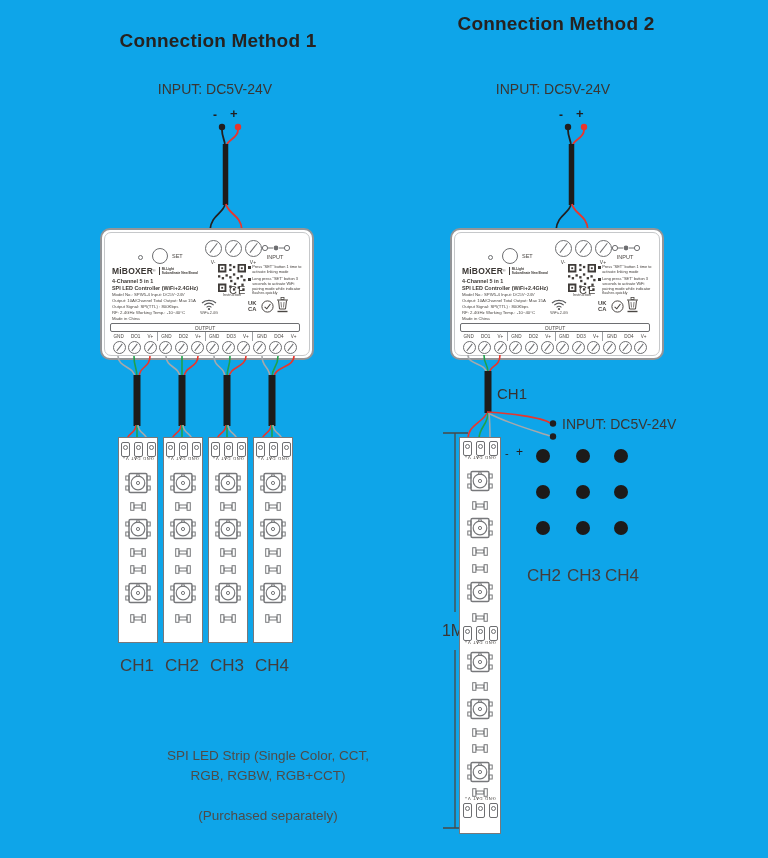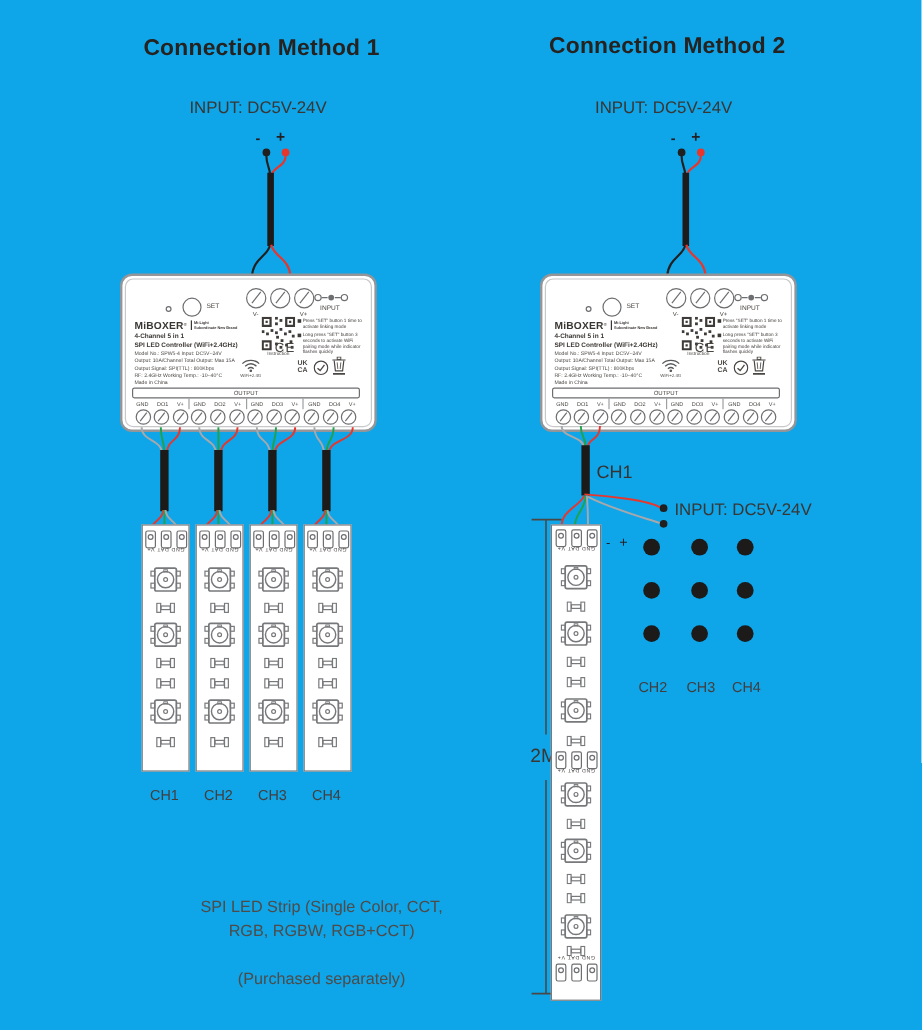--- a/index.html
+++ b/index.html
@@ -3,21 +3,21 @@
 <meta charset="utf-8">
 <style>
   html,body{margin:0;padding:0;background:#fff;}
   .page{position:relative;width:768px;height:858px;background:#0ea5e9;overflow:hidden;
         font-family:"Liberation Sans",sans-serif;color:#3d3936;}
   .abs{position:absolute;}
   .ctr{text-align:center;}
   .title{font-size:19px;font-weight:bold;color:#262220;letter-spacing:.2px;}
   .inputlbl{font-size:14px;color:#3a3633;}
   .pm{color:#231f20;font-weight:bold;}
-  .chlbl{font-size:12px;color:#443d3c;}
+  .chlbl{font-size:17px;color:#443d3c;}
   .caption{font-size:13.5px;color:#4e4b48;line-height:20px;}
   .cap3{margin-top:20px;}
   
   .dev{position:absolute;width:210px;height:128px;background:#fff;border:2px solid #939598;border-radius:10px;}
   .dev-inner{position:absolute;inset:2px;border:1px solid #c6c8ca;border-radius:7px;}
   .dev *{box-sizing:border-box;}
   .led-dot{position:absolute;left:36px;top:25px;width:5px;height:5px;border:1px solid #6d6e71;border-radius:50%;}
   .set-btn{position:absolute;left:50px;top:18px;width:16px;height:16px;border:1.6px solid #6d6e71;border-radius:50%;}
   .set-lbl{position:absolute;left:70px;top:23px;font-size:5.5px;color:#4a4643;}
   .screwL{position:absolute;top:10px;width:17px;height:17px;border:1.6px solid #6d6e71;border-radius:50%;}
@@ -67,21 +67,21 @@
   .smpm{font-size:11px;color:#231f20;}
   .len5m{font-size:16px;color:#3a3633;}
   .ch1lbl{font-size:15px;color:#383330;}
 </style>
 </head>
 <body>
 
 <div class="page">
 
   <div class="abs ctr title" style="left:68px;top:30px;width:300px;">Connection Method 1</div>
-  <div class="abs ctr title" style="left:406px;top:28px;width:300px;">Connection Method 2</div>
+  <div class="abs ctr title" style="left:406px;top:13px;width:300px;">Connection Method 2</div>
 
   <div class="abs ctr inputlbl" style="left:115px;top:81px;width:200px;">INPUT: DC5V-24V</div>
   <div class="abs ctr inputlbl" style="left:453px;top:81px;width:200px;">INPUT: DC5V-24V</div>
 
   <span class="abs pm" style="left:213px;top:108px;font-size:12px;">-</span>
   <span class="abs pm" style="left:230px;top:106px;font-size:13px;">+</span>
   <span class="abs pm" style="left:559px;top:108px;font-size:12px;">-</span>
   <span class="abs pm" style="left:576px;top:106px;font-size:13px;">+</span>
 
   <svg class="abs" style="left:192px;top:108px;" width="70" height="125" viewBox="0 0 70 125">
@@ -434,21 +434,21 @@
       <span class="dotgrid-dot" style="left: 78px; top: 72px;"></span>
     </div>
 
   <span class="abs ctr chlbl" style="left:524px;top:566px;width:40px;">CH2</span>
   <span class="abs ctr chlbl" style="left:564px;top:566px;width:40px;">CH3</span>
   <span class="abs ctr chlbl" style="left:602px;top:566px;width:40px;">CH4</span>
 
   <svg class="abs" style="left:438px;top:430px;" width="34" height="402" viewBox="0 0 34 402">
     <path d="M5,3 L30,3 M17,3 L17,182 M17,220 L17,398 M5,398 L30,398" fill="none" stroke="#4a4846" stroke-width="1.3"></path>
   </svg>
-  <span class="abs ctr len5m" style="left:436px;top:622px;width:34px;">2M</span>
+  <span class="abs ctr len5m" style="left:436px;top:622px;width:34px;">1M</span>
 
   <span class="abs ctr chlbl" style="left:117px;top:656px;width:40px;">CH1</span>
   <span class="abs ctr chlbl" style="left:162px;top:656px;width:40px;">CH2</span>
   <span class="abs ctr chlbl" style="left:207px;top:656px;width:40px;">CH3</span>
   <span class="abs ctr chlbl" style="left:252px;top:656px;width:40px;">CH4</span>
 
   <div class="abs ctr caption" style="left:118px;top:746px;width:300px;">
     <div>SPI LED Strip (Single Color, CCT,</div>
     <div>RGB, RGBW, RGB+CCT)</div>
     <div class="cap3">(Purchased separately)</div>

